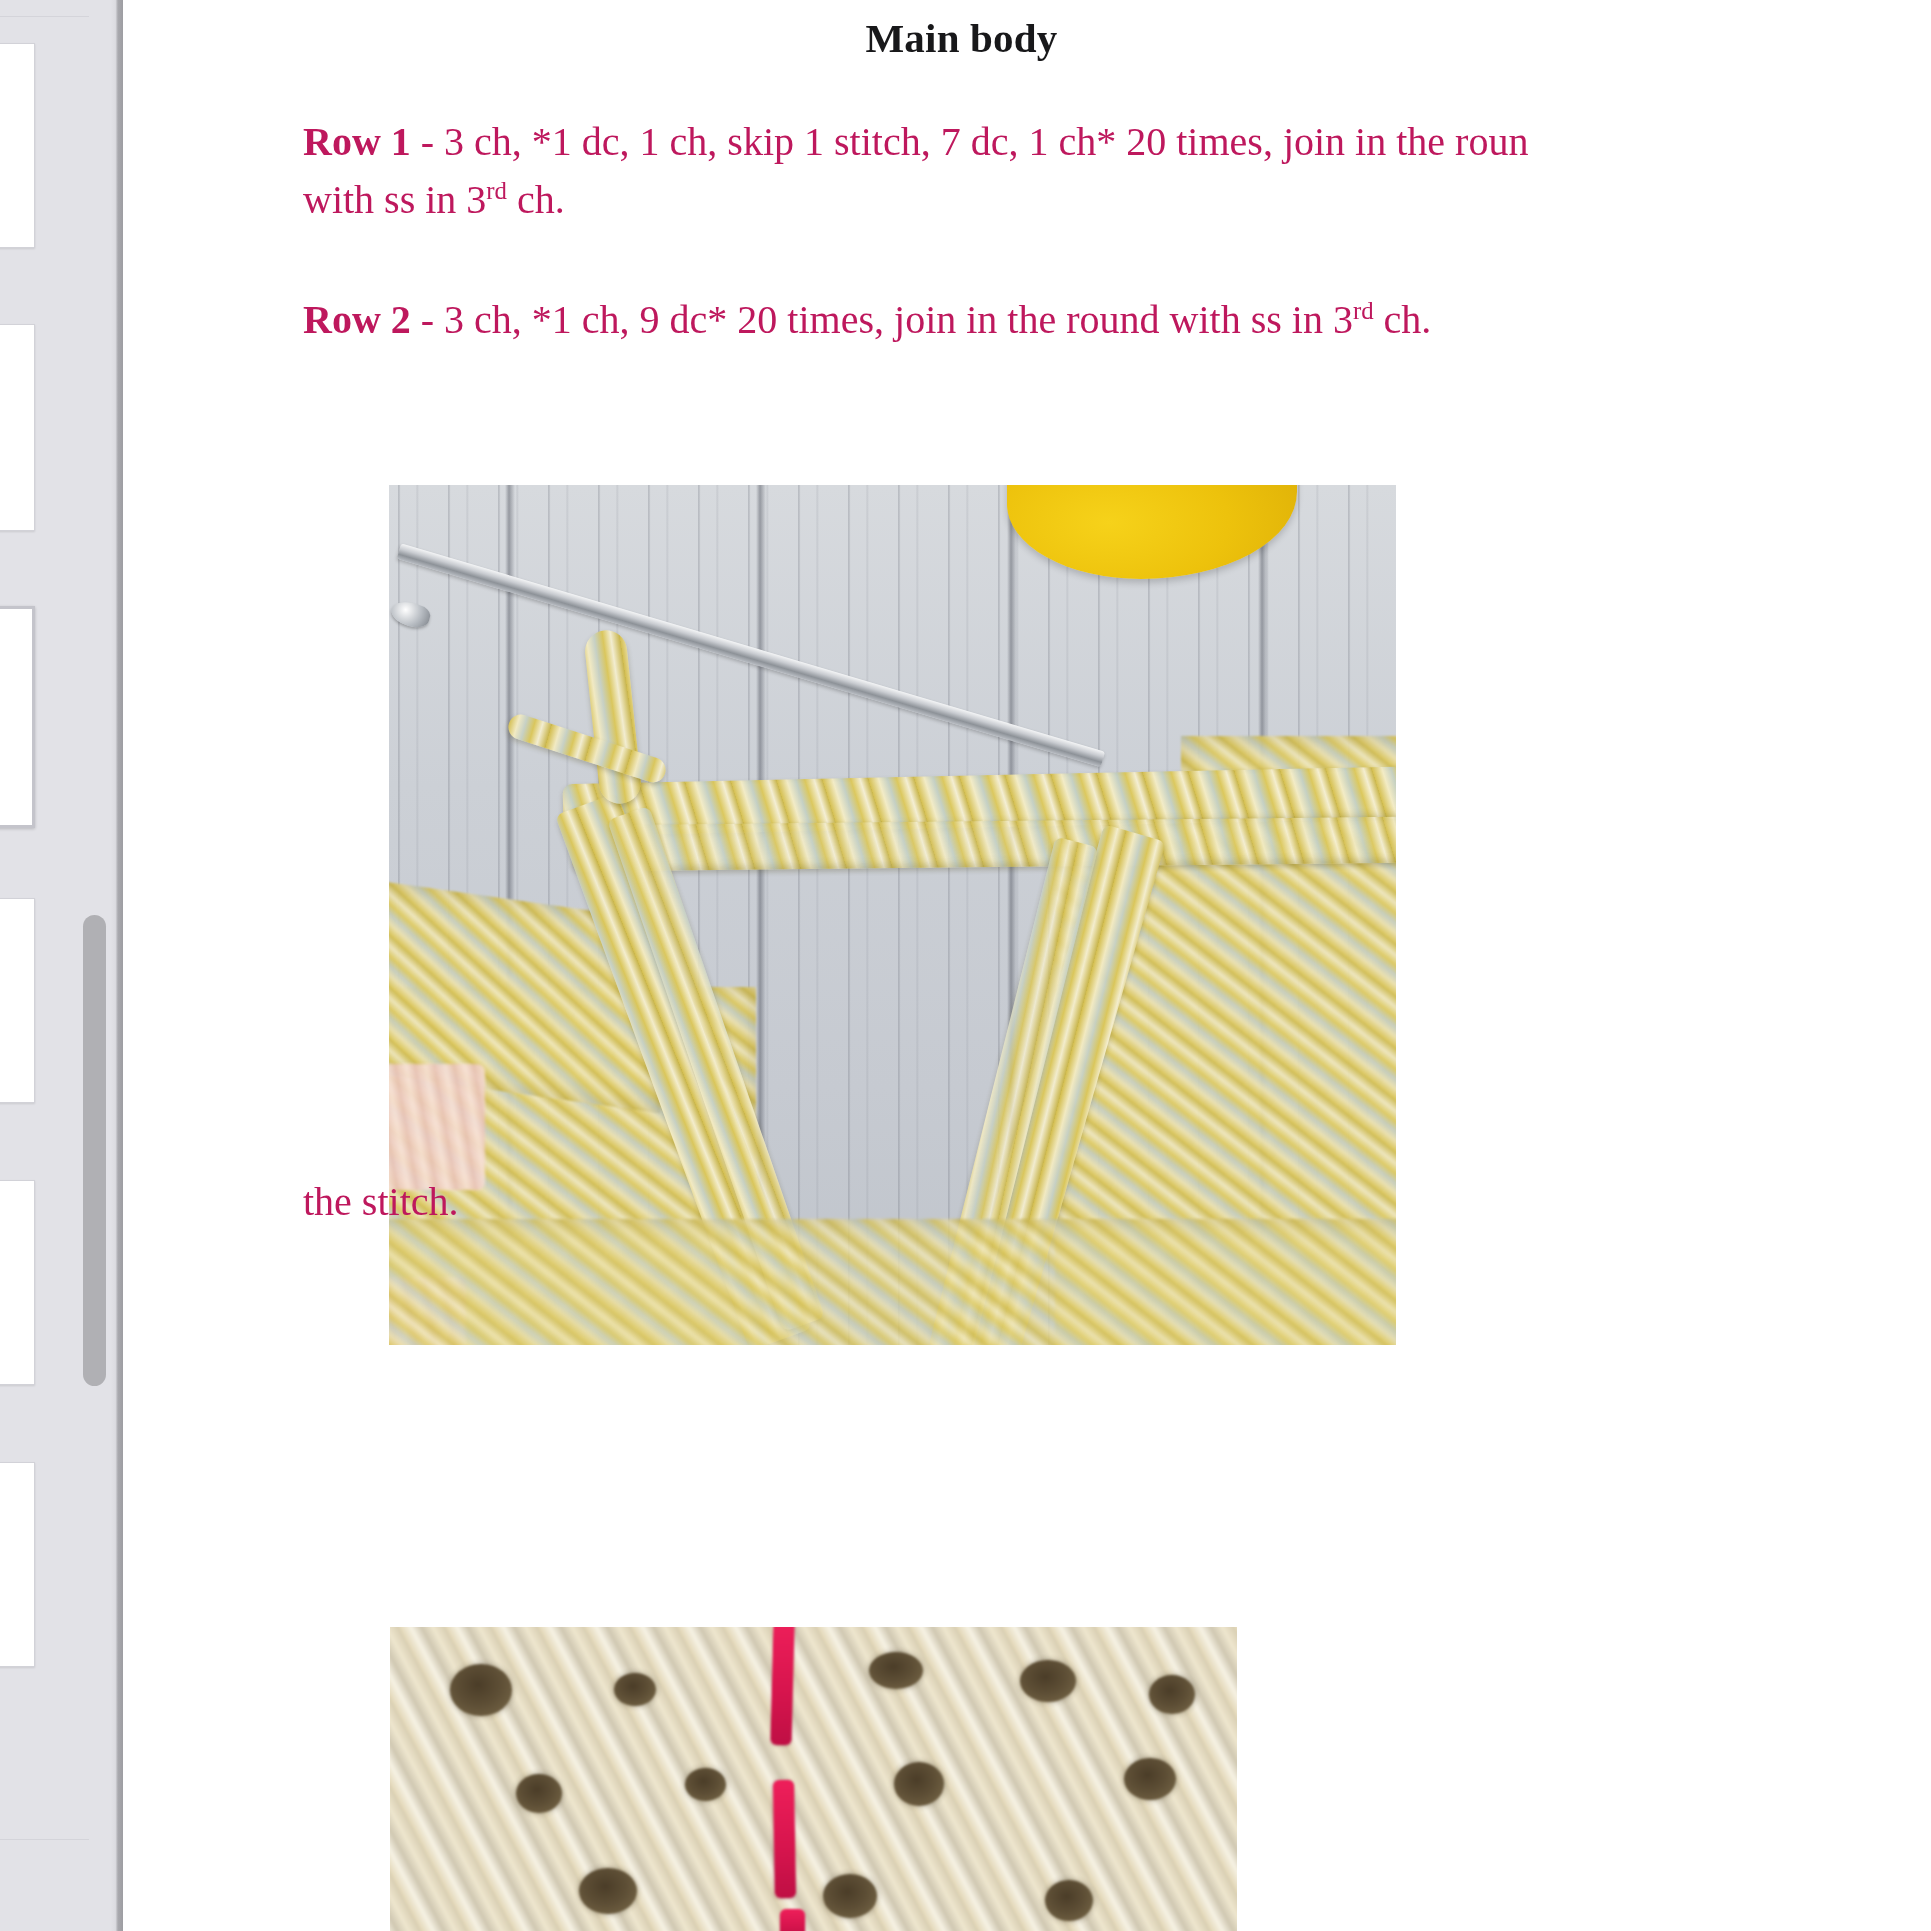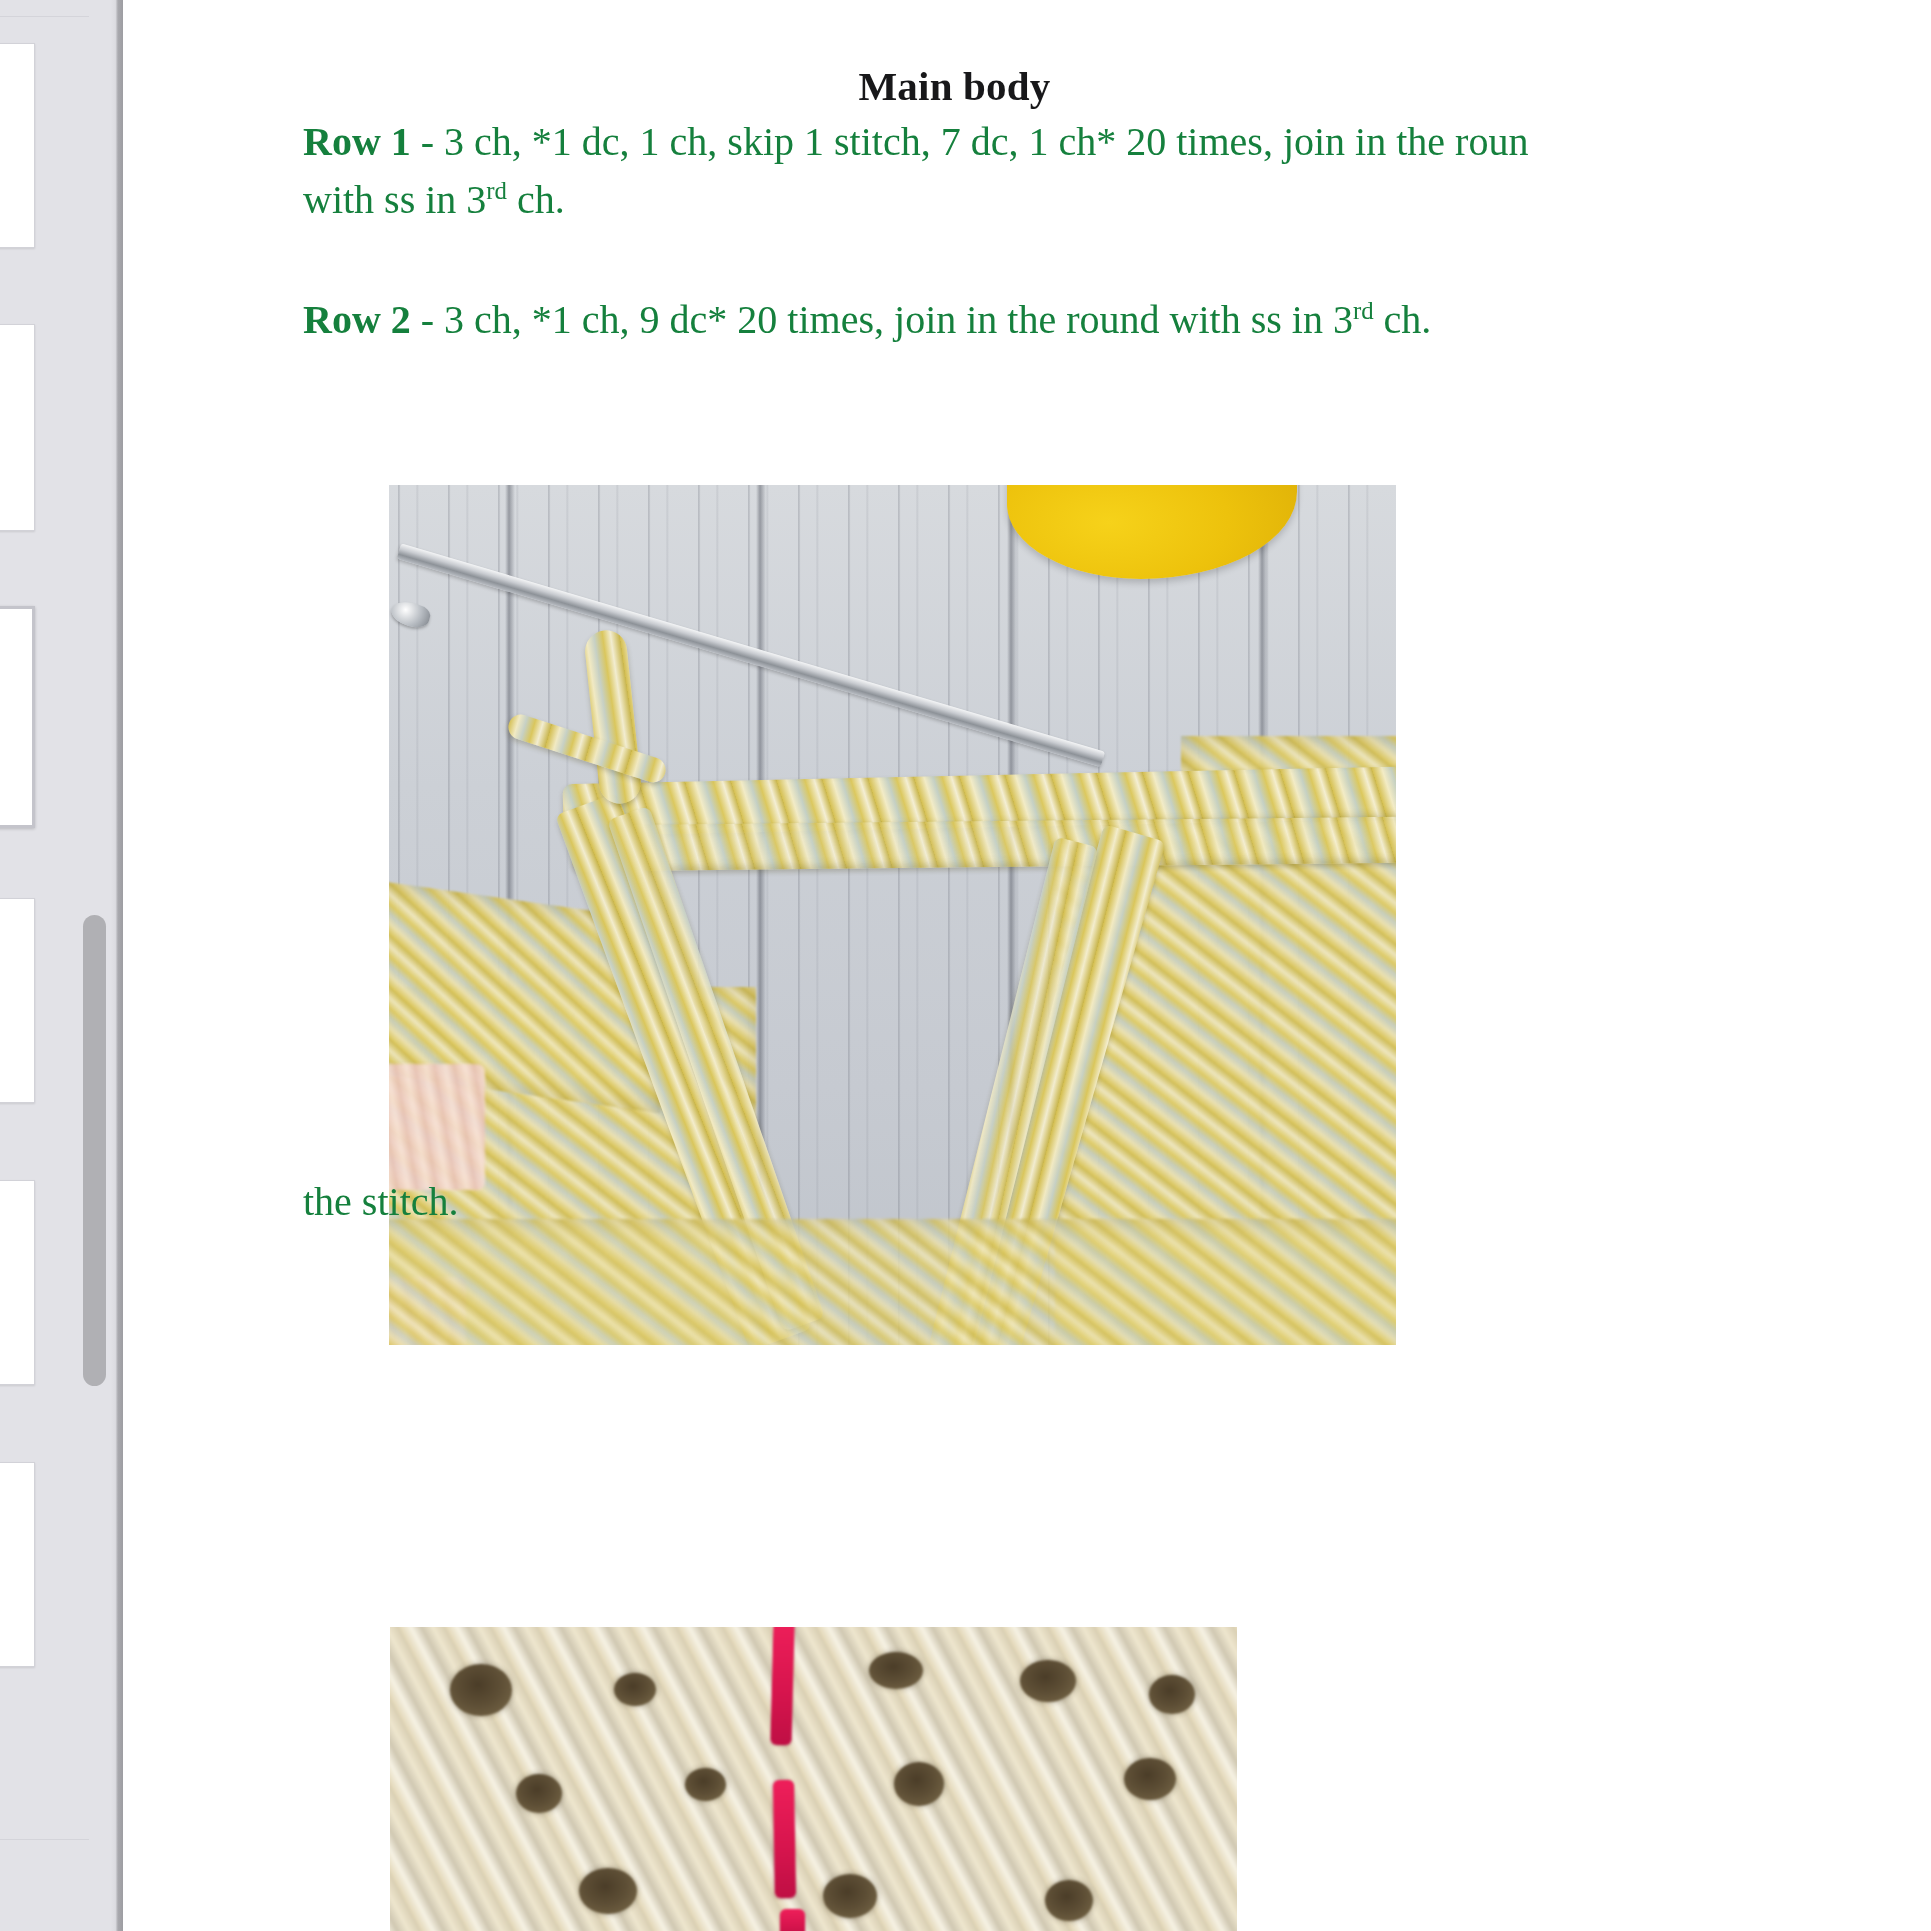--- a/index.html
+++ b/index.html
@@ -84,35 +84,34 @@
   #page {
     position: absolute;
     left: 125px; top: 0;
     width: 1806px; height: 1931px;
     background: #ffffff;
     overflow: hidden;
   }
 
   .doc-heading {
     position: absolute;
-    left: 9px; top: 13.5px;
+    left: 16px; top: 13.5px;
     width: 1641px;
     text-align: center;
     font-weight: bold;
     font-size: 41px;
     letter-spacing: 0.2px;
     color: #18181a;
-    margin-top: 48px;
   }
 
   .para {
     position: absolute;
     font-size: 40px;
     line-height: 58px;
-    color: #15803d;
+    color: #be185d;
     white-space: nowrap;
   }
   .para b { font-weight: bold; }
   sup { font-size: 0.62em; vertical-align: super; line-height: 0; }
 
   #para-row1 { left: 178px; top: 113px; }
   #para-row1-l2 { left: 178px; top: 171px; }
   #para-row2 { left: 178px; top: 267px; margin-top: 24px; }
   #para-move  { left: 178px; top: 1115px; }
   #para-move-l2 { left: 178px; top: 1173px; }

